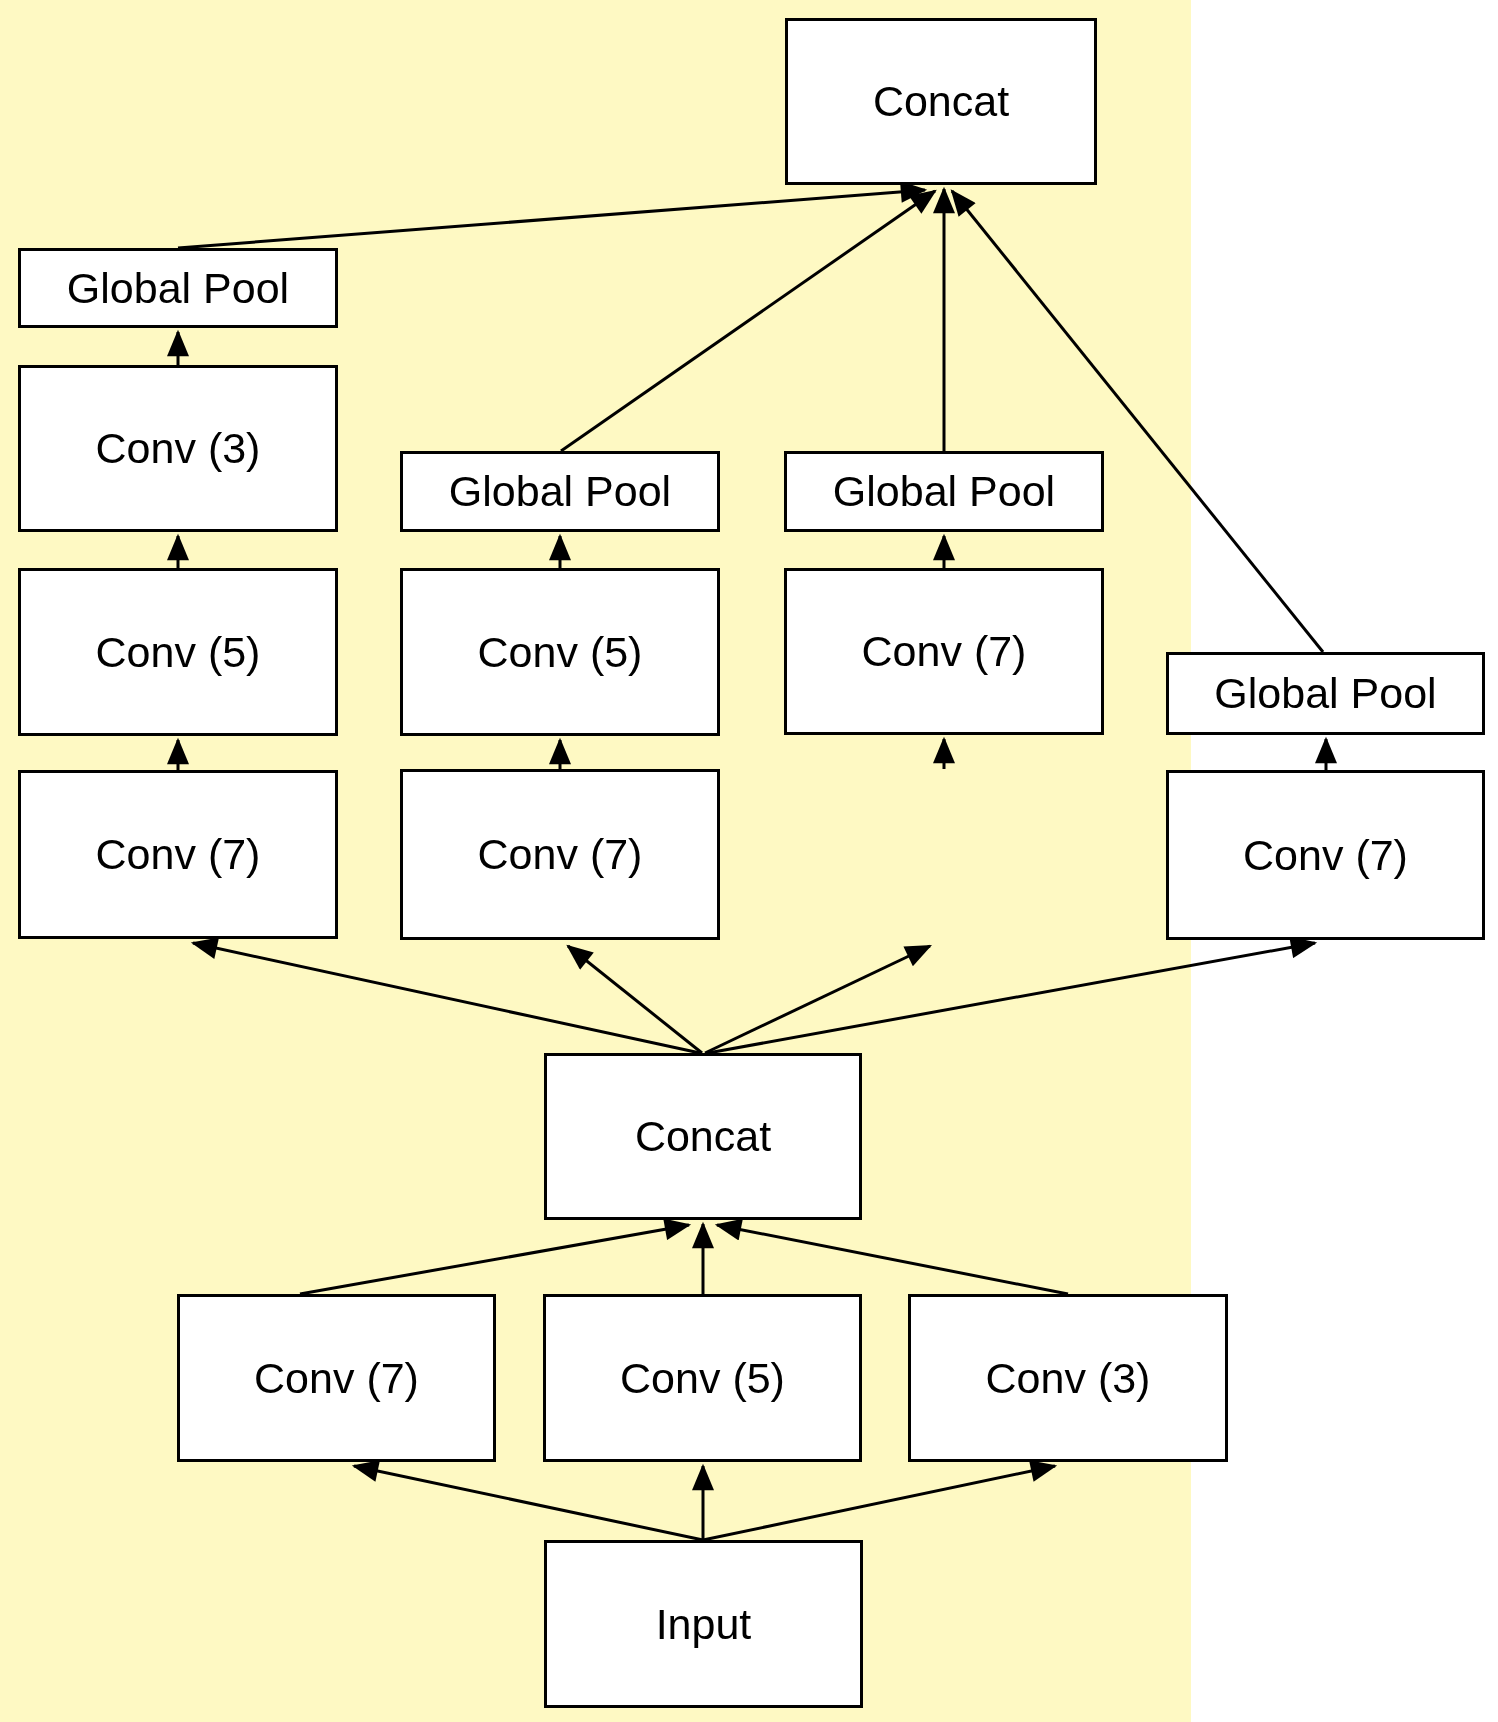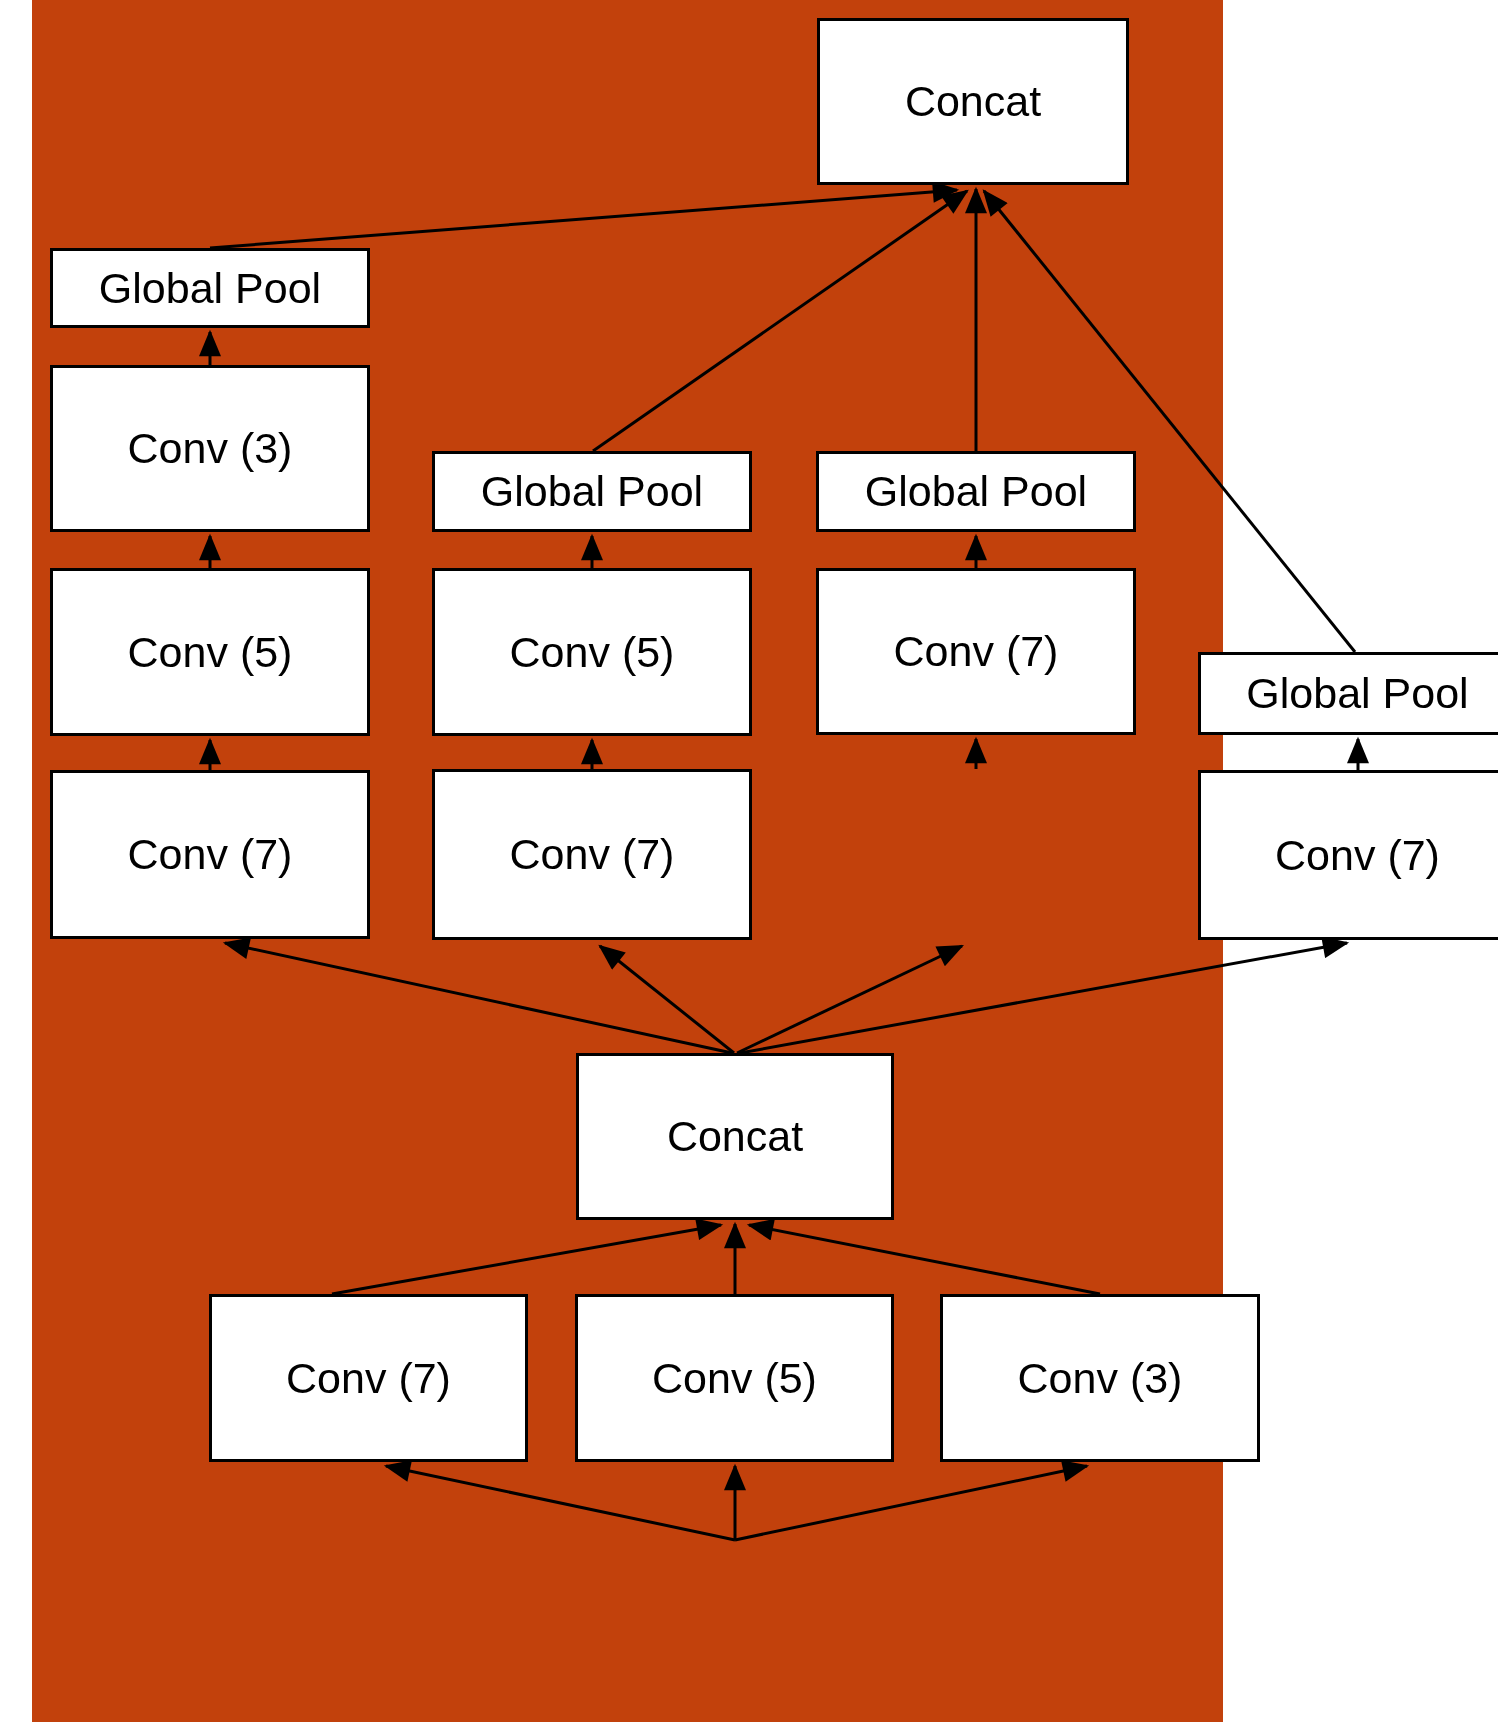--- a/index.html
+++ b/index.html
@@ -1,22 +1,21 @@
 <!DOCTYPE html>
 <html><head>
 <meta charset="utf-8">
 <style>
   html, body { margin: 0; padding: 0; background: #ffffff; }
   #canvas {
     position: relative;
     width: 1191px;
     height: 1722px;
-    background: #c2410c;
+    background: #fef9c3;
     font-family: "Liberation Sans", sans-serif;
-    margin-left: 32px;
   }
   #edges {
     position: absolute;
     left: 0; top: 0;
     width: 1498px; height: 1722px;
   }
   #edges line { stroke: #000000; stroke-width: 3; }
   .node {
     position: absolute;
     box-sizing: border-box;
@@ -121,14 +120,17 @@
   <div class="node" style="left:177px; top:1294px; width:319px; height:168px;">
     <span>Conv (7)</span>
   </div>
   <div class="node" style="left:543px; top:1294px; width:319px; height:168px;">
     <span>Conv (5)</span>
   </div>
   <div class="node" style="left:908px; top:1294px; width:320px; height:168px;">
     <span>Conv (3)</span>
   </div>
 
+  <div class="node" style="left:544px; top:1540px; width:319px; height:168px;">
+    <span>Input</span>
+  </div>
 
 </div>
 
 </body></html>

